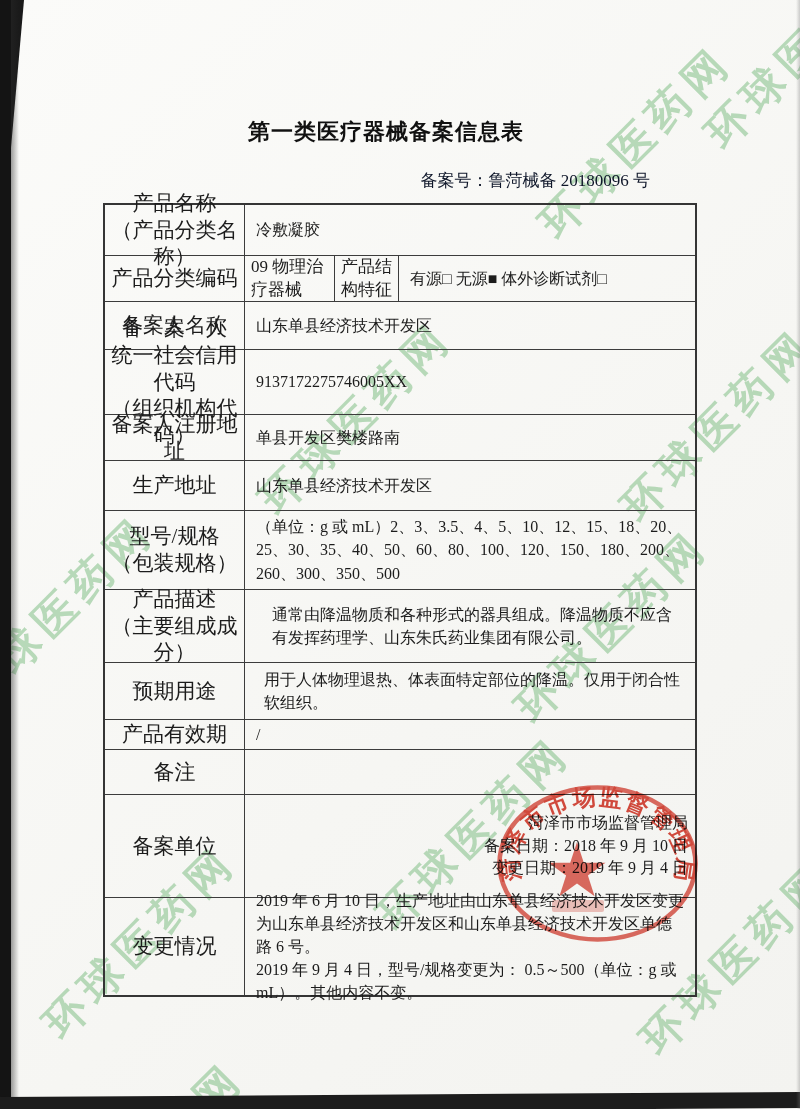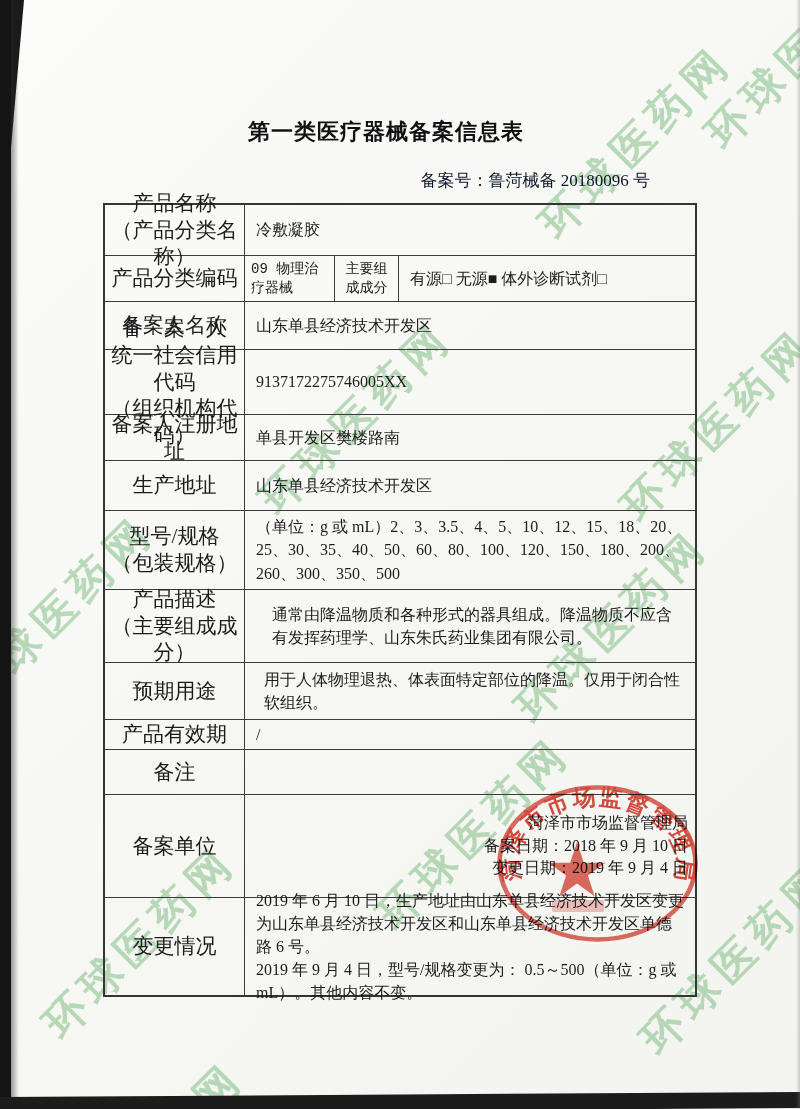--- a/index.html
+++ b/index.html
@@ -67,21 +67,21 @@
     white-space:pre-line; padding:2px 4px;
   }
   .cell-value {
     flex:1; display:flex; align-items:center;
     font-size:16px; line-height:1.45;
     padding:4px 8px 4px 11px; white-space:pre-line;
   }
   .cell-mid {
     border-right:1.5px solid #3c3c3c;
     display:flex; align-items:center;
-    font-size:14px; line-height:1.35; padding:2px 6px;font-family:Liberation Mono, monospace;
+    font-size:17px; line-height:1.35; padding:2px 6px;
   }
   .cell-code { width:90px; flex:0 0 90px; }
   .cell-feat { width:64px; flex:0 0 64px; justify-content:center; text-align:center; }
   .r1 { height:50px; } .r2 { height:46px; } .r3 { height:48px; }
   .r4 { height:65px; } .r5 { height:46px; } .r6 { height:50px; }
   .r7 { height:79px; } .r8 { height:73px;gap:16px; } .r9 { height:57px;gap:8px; }
   .r10{ height:30px;justify-content:center; } .r11{ height:45px; } .r12{ height:103px; }
   .r13{ height:98px; }
   .r12 .cell-value { justify-content:flex-end; text-align:right; line-height:1.42; padding-right:7px; }
   .r13 .cell-value { align-items:center; }
@@ -120,21 +120,21 @@
 
   <div class="row r1">
     <div class="cell-label">产品名称
 （产品分类名称）</div>
     <div class="cell-value">冷敷凝胶</div>
   </div>
 
   <div class="row r2">
     <div class="cell-label">产品分类编码</div>
     <div class="cell-mid cell-code">09 物理治疗器械</div>
-    <div class="cell-mid cell-feat">主要组成成分</div>
+    <div class="cell-mid cell-feat">产品结构特征</div>
     <div class="cell-value">有源□  无源■  体外诊断试剂□</div>
   </div>
 
   <div class="row r3">
     <div class="cell-label">备案人名称</div>
     <div class="cell-value">山东单县经济技术开发区</div>
   </div>
 
   <div class="row r4">
     <div class="cell-label">备　案　人

